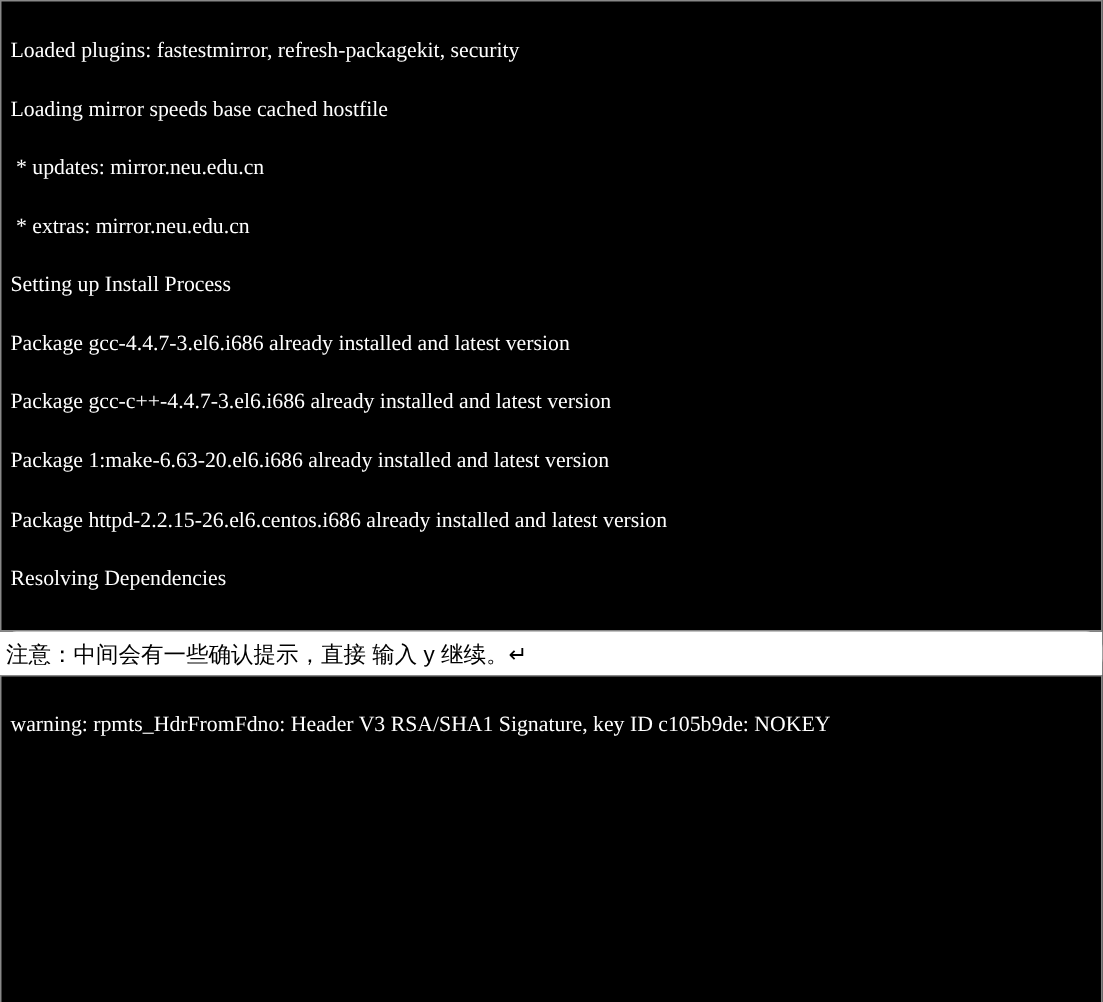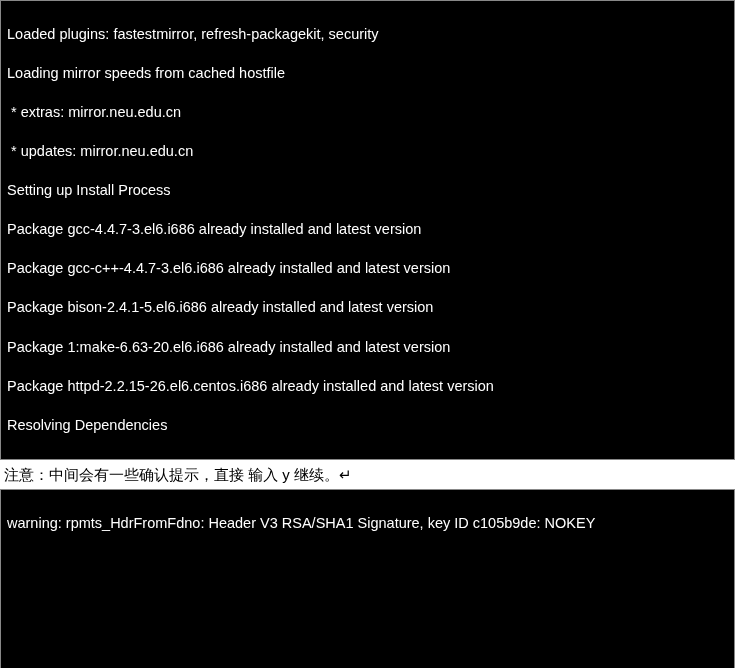--- a/index.html
+++ b/index.html
@@ -4,21 +4,21 @@
   <style>
     * { margin: 0; padding: 0; box-sizing: border-box; }
     body {
       width: 735px;
       background: #fff;
       font-family: Arial, sans-serif;
     }
     .terminal {
       background: #000;
       color: #fff;
-      font-family: Liberation Sans, sans-serif;
+      font-family: Liberation Serif, serif;
       font-size: 14.5px;
       line-height: 1.35;
       padding: 4px 6px;
       white-space: pre;
       overflow: hidden;
       border: 1px solid #888;
     }
     .caption {
       background: #fff;
       color: #000;
@@ -33,27 +33,26 @@
     .watermark {
       position: relative;
       height: 0;
     }
   </style>
 </head>
 <body>
 
 <div class="terminal">
 <span class="term-line">Loaded plugins: fastestmirror, refresh-packagekit, security</span>
-<span class="term-line">Loading mirror speeds from cached hostfile</span>
+<span class="term-line">Loading mirror speeds base cached hostfile</span>
+<span class="term-line"> * updates: mirror.neu.edu.cn</span>
 <span class="term-line"> * extras: mirror.neu.edu.cn</span>
-<span class="term-line"> * updates: mirror.neu.edu.cn</span>
 <span class="term-line">Setting up Install Process</span>
 <span class="term-line">Package gcc-4.4.7-3.el6.i686 already installed and latest version</span>
 <span class="term-line">Package gcc-c++-4.4.7-3.el6.i686 already installed and latest version</span>
-<span class="term-line">Package bison-2.4.1-5.el6.i686 already installed and latest version</span>
 <span class="term-line">Package 1:make-6.63-20.el6.i686 already installed and latest version</span>
 <span class="term-line">Package httpd-2.2.15-26.el6.centos.i686 already installed and latest version</span>
 <span class="term-line">Resolving Dependencies</span>
 </div>
 
 <div class="caption">注意：中间会有一些确认提示，直接  输入 y 继续。↵</div>
 
 <div class="terminal">
 <span class="term-line">warning: rpmts_HdrFromFdno: Header V3 RSA/SHA1 Signature, key ID c105b9de: NOKEY</span>
 

